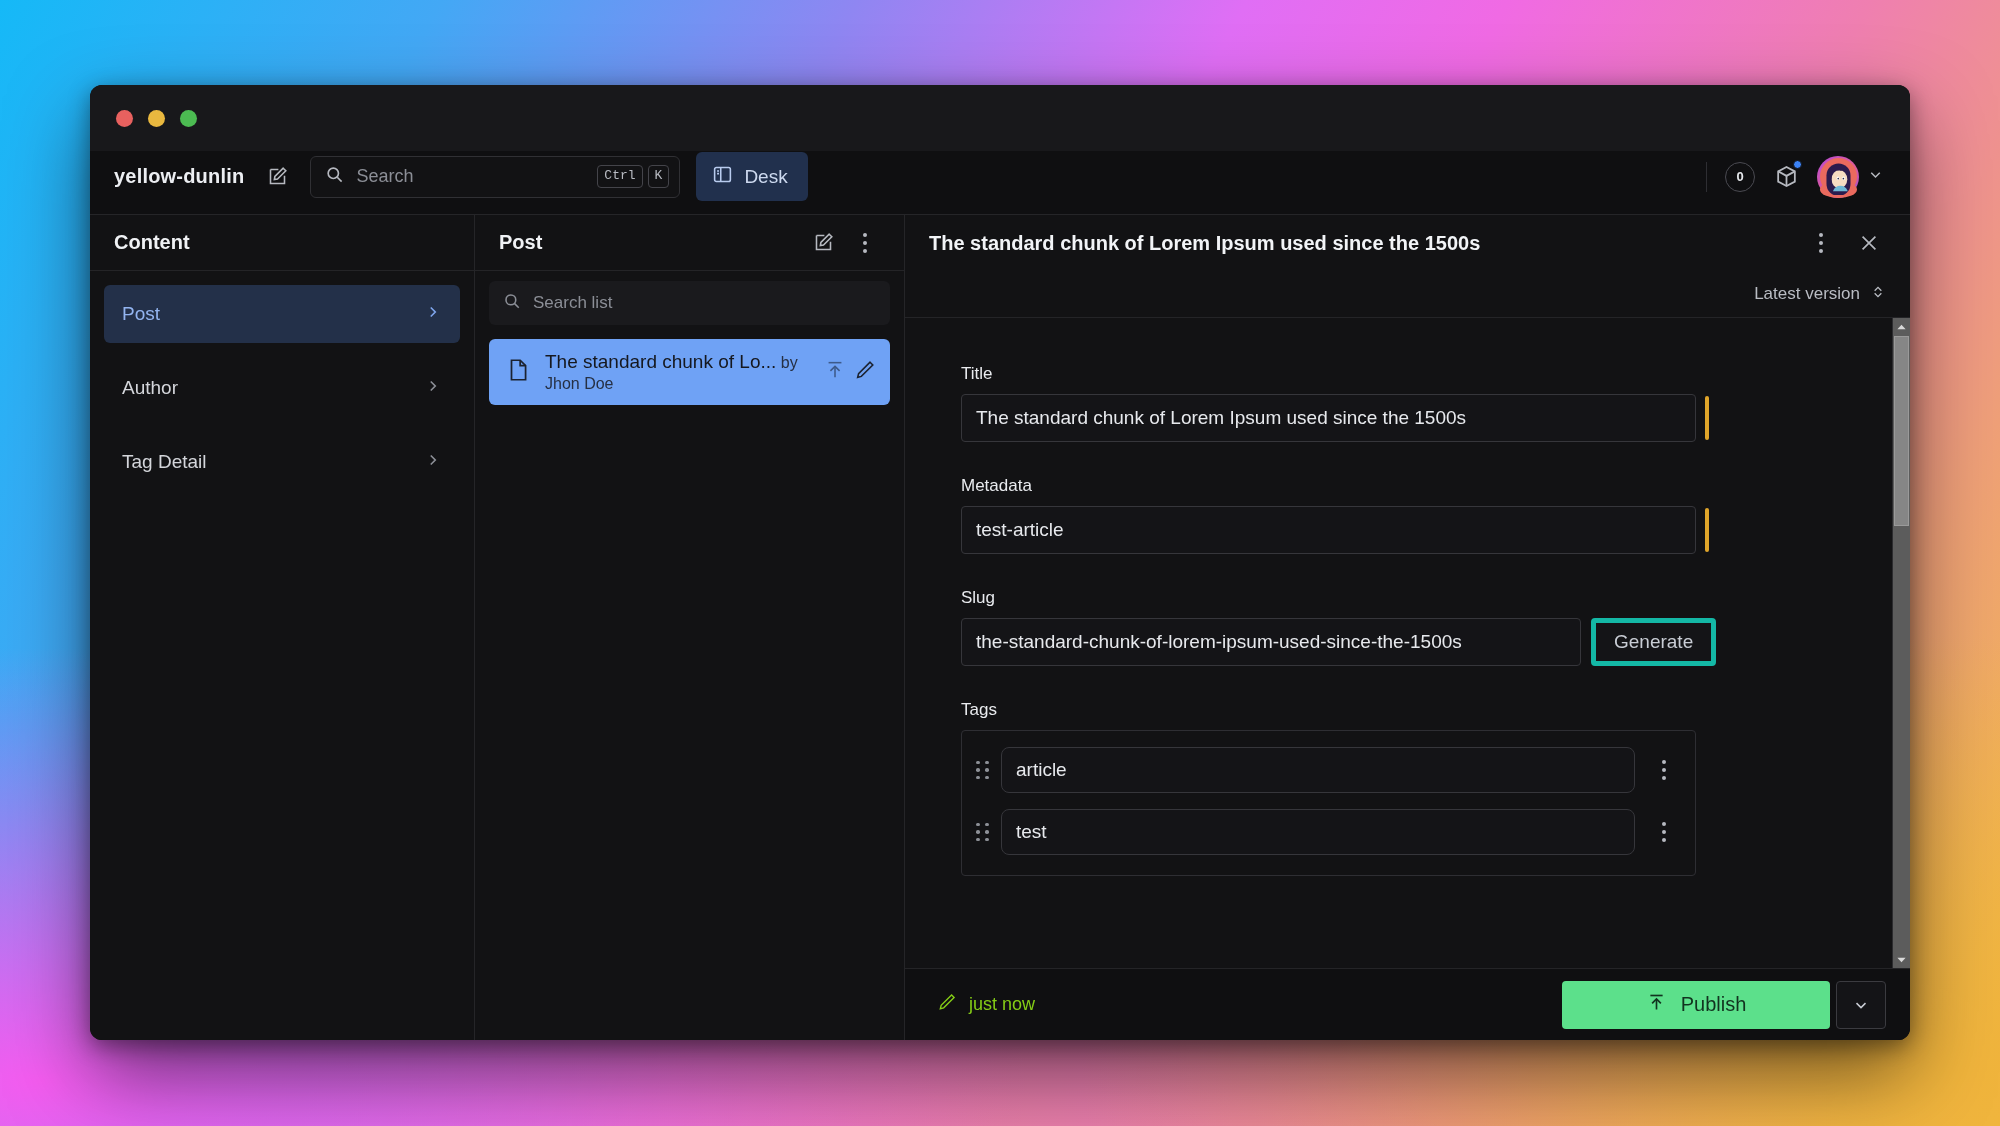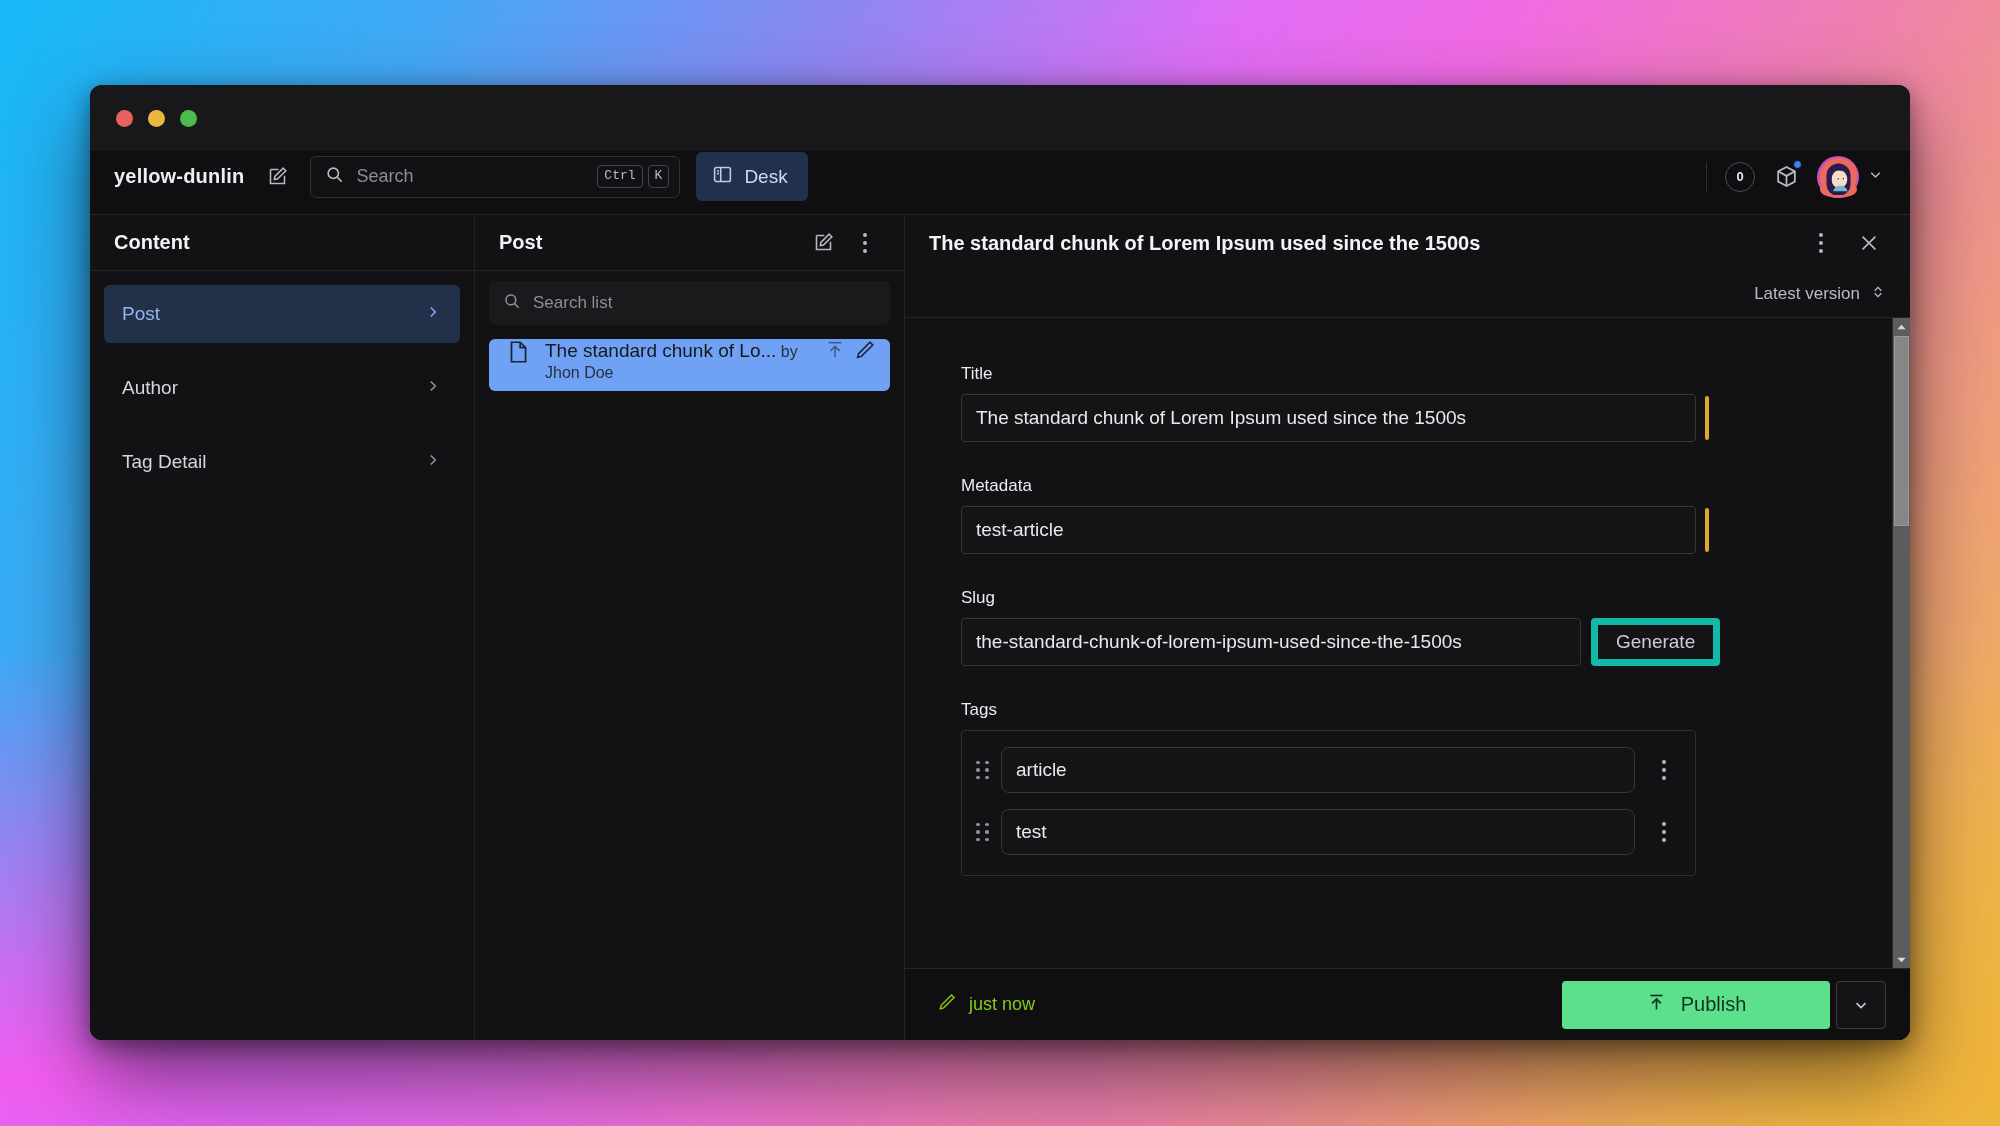--- a/index.html
+++ b/index.html
@@ -205,25 +205,25 @@
     background: #1a1a1d;
     border-radius: 6px;
     display: flex; align-items: center;
     gap: 12px;
     padding: 0 14px;
     color: #8b8e96;
     font-size: 17px;
   }
   .doc-card {
     margin: 4px 14px 0 14px;
-    height: 52px;
+    height: 66px;
     background: #6fa2f5;
     border-radius: 6px;
     display: flex;
-    align-items: flex-start;
+    align-items: center;
     padding: 0 14px 0 16px;
     gap: 14px;
     color: #15181f;
   }
   .doc-card-text { flex: 1; min-width: 0; }
   .doc-card-title {
     font-size: 19px;
     color: #15181f;
     white-space: nowrap; overflow: hidden; text-overflow: ellipsis;
     line-height: 1.25;
@@ -283,21 +283,21 @@
     height: 44px;
     background: #e0a52a;
     border-radius: 2px;
     left: 744px;
     bottom: 2px;
   }
   .row-inline { display: flex; align-items: flex-end; gap: 10px; }
   .input.slug { width: 620px; }
   .generate-btn {
     height: 48px;
-    border: 7px solid #14b8a6;
+    border: 5px solid #14b8a6;
     border-radius: 4px;
     background: #141417;
     color: #c9cdd5;
     font-size: 19px;
     display: flex; align-items: center;
     padding: 0 18px;
   }
   .tags-box {
     width: 735px;
     border: 1px solid #2e2e33;

